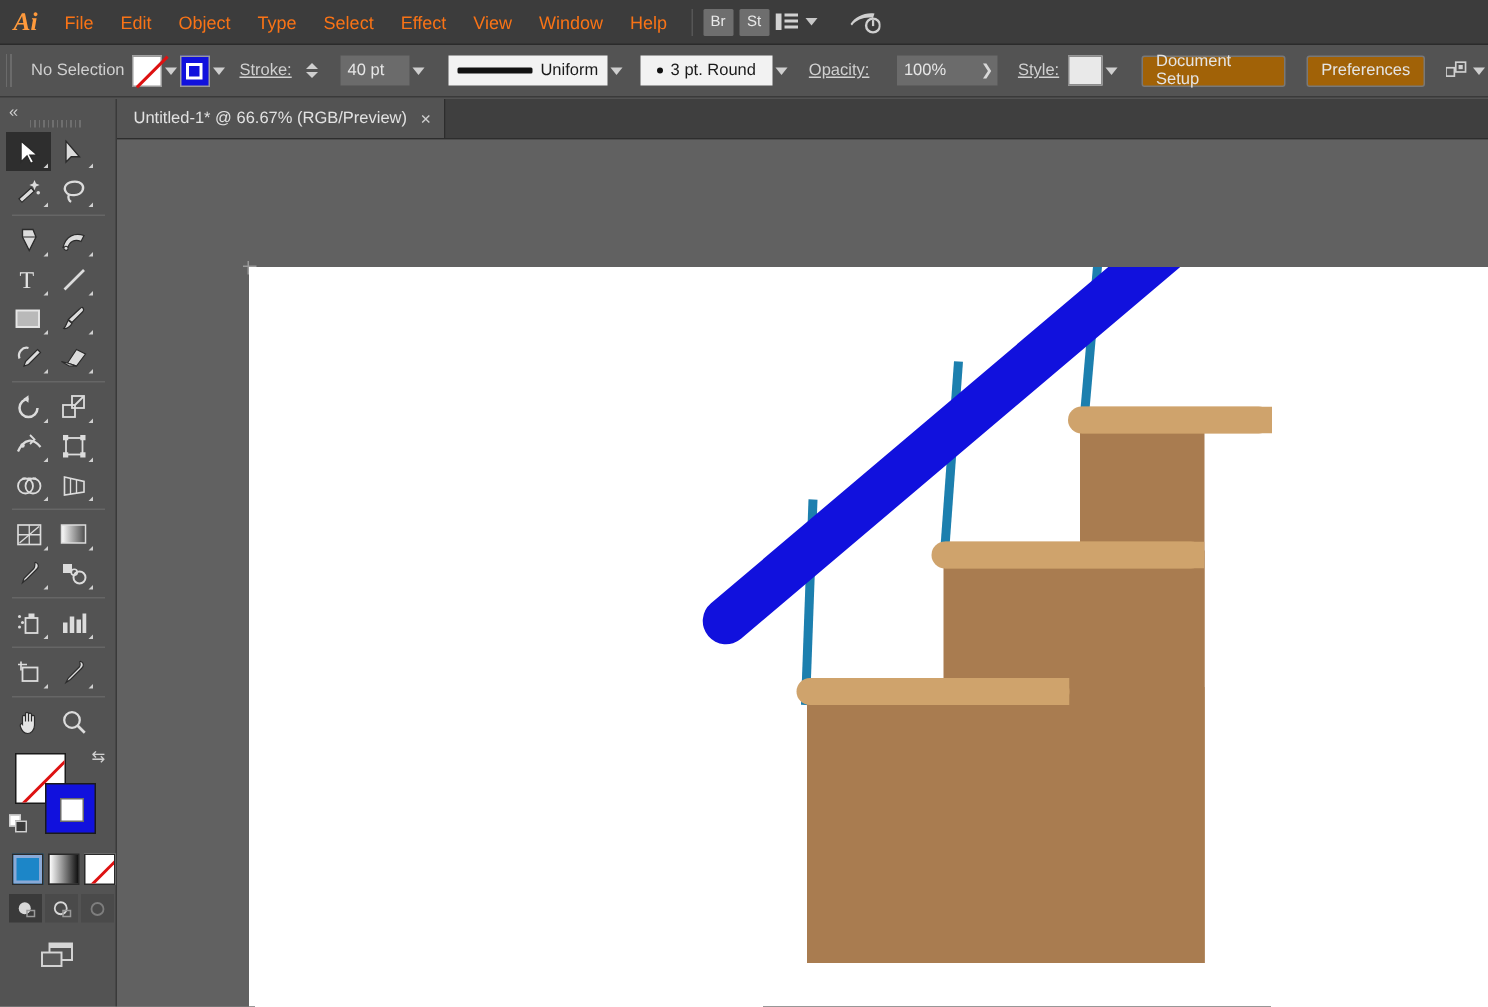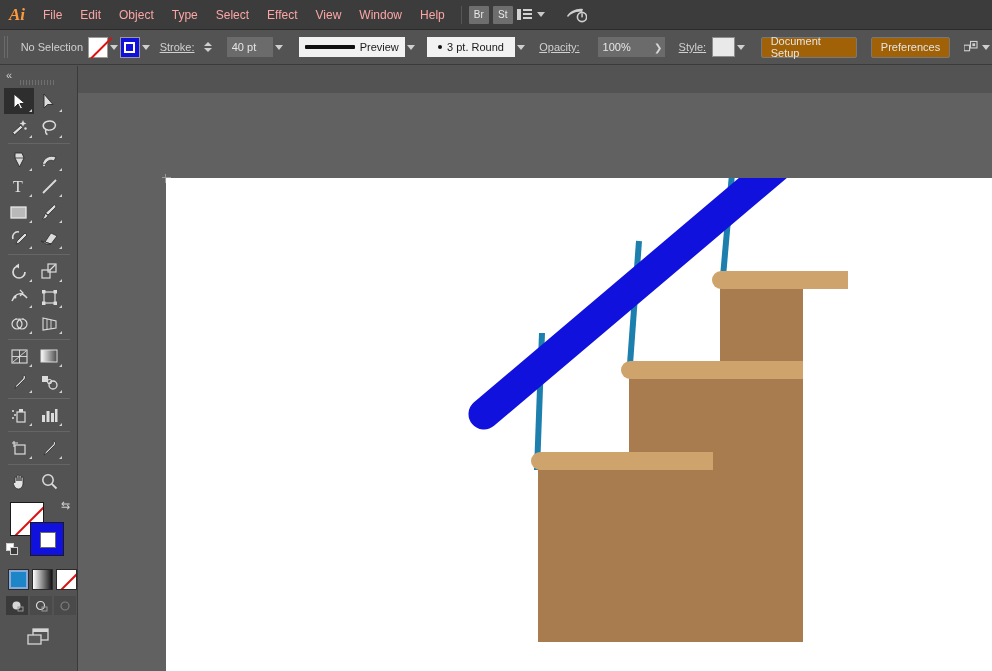--- a/index.html
+++ b/index.html
@@ -19,21 +19,21 @@
     border-bottom: 1px solid #2b2b2b;
   }
   .ai-logo {
     width: 34px; height: 30px; display: flex; align-items: center;
     justify-content: center; color: #ff9a3c;
     font-size: 17px; font-weight: bold; font-style: italic;
     font-family: "Liberation Serif", serif;
   }
   .menu-item {
     padding: 0 9px; height: 30px; line-height: 30px;
-    font-size: 12px; color: #fca5a5; white-space: nowrap; cursor: default;
+    font-size: 12px; color: #f97316; white-space: nowrap; cursor: default;
   }
   .mb-sep { width: 1px; height: 18px; background: #565656; margin: 0 7px; }
   .mb-appbtn {
     width: 20px; height: 18px; background: #6e6e6e; color: #e8e8e8;
     font-size: 10px; display: flex; align-items: center; justify-content: center;
     margin-right: 4px; border-radius: 1px;
   }
   .ws-switch { display: flex; align-items: center; gap: 4px; margin-right: 4px; }
   .ws-icon { display: block; }
   .caret { width: 0; height: 0; border-left: 4px solid transparent;
@@ -261,21 +261,21 @@
 
     <div class="stepper">
         <u></u>
         <s></s>
       </div>
     <div class="field" style="min-width:46px;">40 pt</div>
     <div class="mini-caret"></div>
 
     <div class="whitefield" style="margin-left:14px;width:106px;">
       <span class="profile-line"></span>
-      <span>Preview</span>
+      <span>Uniform</span>
     </div>
     <div class="mini-caret"></div>
 
     <div class="whitefield" style="margin-left:10px;width:94px;justify-content:center;">
       <span class="brush-dot"></span>
       <span>3 pt. Round</span>
     </div>
     <div class="mini-caret"></div>
 
     <div class="cb-label" style="margin:0 6px 0 12px; text-decoration:underline;">Opacity:</div>
@@ -290,20 +290,26 @@
     <div class="cb-btn" style="margin-left:14px;">Preferences</div>
 
     <svg style="margin-left:14px;" width="17" height="15" viewBox="0 0 17 15">
       <rect x="0" y="5" width="6" height="6" fill="none" stroke="#d0d0d0" stroke-width="1.2"></rect>
       <rect x="7" y="1" width="7" height="7" fill="none" stroke="#d0d0d0" stroke-width="1.2"></rect>
       <rect x="9" y="3" width="3" height="3" fill="#d0d0d0"></rect>
     </svg>
     <div class="mini-caret"></div>
   </div>
 
+  <div class="tabbar">
+    <div class="doctab">
+      <span>Untitled-1* @ 66.67% (RGB/Preview)</span>
+      <span class="tab-close">×</span>
+    </div>
+  </div>
 
   <div class="toolbar">
     <div class="tb-head">
       <span class="tb-collapse">«</span>
       <span class="tb-grip"></span>
     </div>
 
     <div class="tb-grid">
 
       <div class="tool sel">

